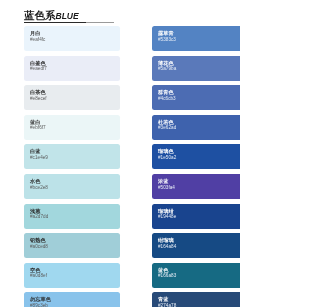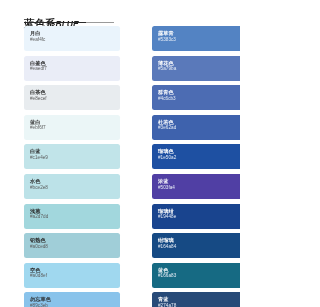--- a/index.html
+++ b/index.html
@@ -16,21 +16,21 @@
   .page {
     width: 240px;
     height: 307px;
     position: relative;
     box-sizing: border-box;
     padding: 0;
   }
   .header {
     position: absolute;
     left: 24px;
-    top: 12px;
+    top: 4px;
     width: 100px;
     height: 18px;
     display: flex;
     align-items: flex-end;
   }
   .header-title {
     font-size: 10.5px;
     font-weight: bold;
     color: #1a1a1a;
     letter-spacing: 0px;

